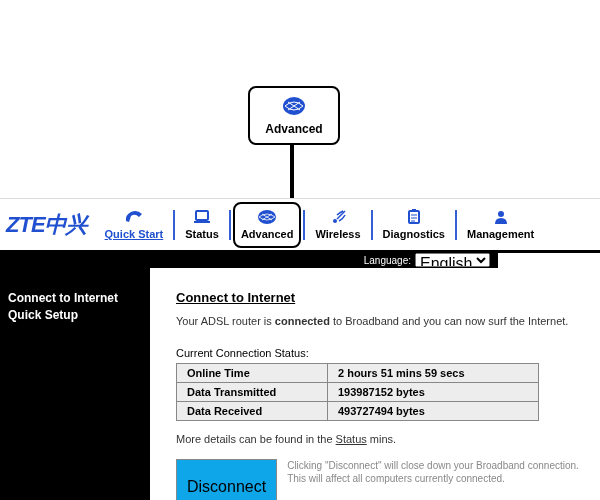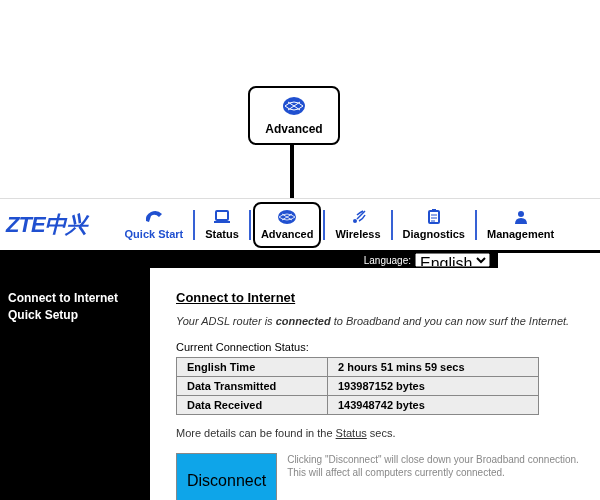--- a/index.html
+++ b/index.html
@@ -1,35 +1,35 @@
 <!DOCTYPE html>
 <html><head>
 <meta charset="utf-8">
 <style>
   html,body{margin:0;padding:0;font-family:Arial,Helvetica,sans-serif;background:#fff;}
   .stage{width:600px;height:500px;position:relative;overflow:hidden;}
   .callout-box{position:absolute;left:248px;top:86px;width:88px;height:55px;border:2px solid #000;border-radius:8px;background:#fff;display:flex;flex-direction:column;align-items:center;justify-content:center;}
   .callout-line{position:absolute;left:290px;top:143px;width:4px;height:67px;background:#000;}
-  .nav-bar{position:absolute;left:0;top:198px;width:600px;height:51px;background:#fff;border-top:1px solid #ddd;display:flex;align-items:center;gap:20px;}
+  .nav-bar{position:absolute;left:0;top:198px;width:600px;height:51px;background:#fff;border-top:1px solid #ddd;display:flex;align-items:center;}
   .nav-bar:after{content:"";position:absolute;left:0;right:0;bottom:-3px;height:3px;background:#000;}
   .logo{font-size:22px;font-weight:900;font-style:italic;color:#2050d0;letter-spacing:-1px;margin:0 10px 0 6px;white-space:nowrap;}
   .nav-items{flex:1;display:flex;align-items:center;height:100%;}
   .nav-item{display:flex;flex-direction:column;align-items:center;justify-content:center;font-size:11px;font-weight:bold;color:#000;padding:0 6px;cursor:pointer;position:relative;border:2px solid transparent;border-radius:8px;height:42px;}
-  .nav-item.active-nav{color:#2050d0;}
+  .nav-item.active-nav{color:#2050d0;text-decoration:underline;}
   .nav-item.highlighted{border:2px solid #000;}
   .nav-sep{width:2px;height:30px;background:#2050d0;opacity:.9;margin:0 2px;}
   .nav-icon{margin-bottom:1px;}
   .black-band{position:absolute;left:0;top:252px;width:498px;height:16px;background:#000;display:flex;align-items:center;justify-content:flex-end;padding-right:8px;box-sizing:border-box;}
   .lang-label{color:#fff;font-size:10px;margin-right:4px;}
   .lang-select{font-size:16px;height:14px;}
   .sidebar{position:absolute;left:0;top:268px;width:150px;bottom:0;background:#000;color:#fff;padding:22px 8px;box-sizing:border-box;}
   .sidebar a{color:#fff;text-decoration:none;font-size:12px;font-weight:bold;display:block;line-height:1.4;}
   .content{position:absolute;left:150px;top:268px;right:0;bottom:0;background:#fff;padding:22px 14px 10px 26px;box-sizing:border-box;font-size:11px;color:#333;}
   .page-title{font-size:13px;font-weight:bold;text-decoration:underline;color:#000;margin-bottom:10px;}
-  .intro{margin-bottom:14px;font-style:italic;}
+  .intro{margin-bottom:20px;}
   .intro .bold{font-weight:bold;}
   .sub-title{font-size:11px;margin-bottom:4px;color:#000;}
   table.status{border-collapse:collapse;margin-bottom:12px;}
   table.status td{border:1px solid #888;background:#ededed;padding:3px 10px;font-size:11px;color:#000;}
   table.status td.label{font-weight:bold;width:130px;}
   table.status td.value{width:190px;font-weight:bold;}
   .note{margin:8px 0 14px 0;}
   .note .ul{text-decoration:underline;}
   .disc-row{display:flex;align-items:flex-start;gap:10px;}
   .disc-btn{font-size:16px;padding:18px 10px;background:#0ea5e9;border:1px solid #888;cursor:pointer;}
@@ -120,35 +120,35 @@
 
 <div class="content">
   <div class="page-title">Connect to Internet</div>
   <div class="intro">
     <span>Your ADSL router is </span><span class="bold">connected</span><span> to Broadband and you can now surf the Internet.</span>
   </div>
   <div class="sub-title">Current Connection Status:</div>
   <table class="status">
     <tbody>
           <tr>
-      <td class="label">English Time</td>
+      <td class="label">Online Time</td>
       <td class="value">2 hours 51 mins 59 secs</td>
     </tr>
     <tr>
       <td class="label">Data Transmitted</td>
       <td class="value">193987152 bytes</td>
     </tr>
     <tr>
       <td class="label">Data Received</td>
-      <td class="value">143948742 bytes</td>
+      <td class="value">493727494 bytes</td>
     </tr>
   </tbody>
       </table>
   <div class="note">
-    <span>More details can be found in the </span><span class="ul">Status</span><span> secs.</span>
+    <span>More details can be found in the </span><span class="ul">Status</span><span> mins.</span>
   </div>
   <div class="disc-row">
     <button class="disc-btn">Disconnect</button>
     <div class="disc-hint">Clicking "Disconnect" will close down your Broadband connection. This will affect all computers currently connected.</div>
   </div>
 </div>
 
 </div>
 
 </body></html>

